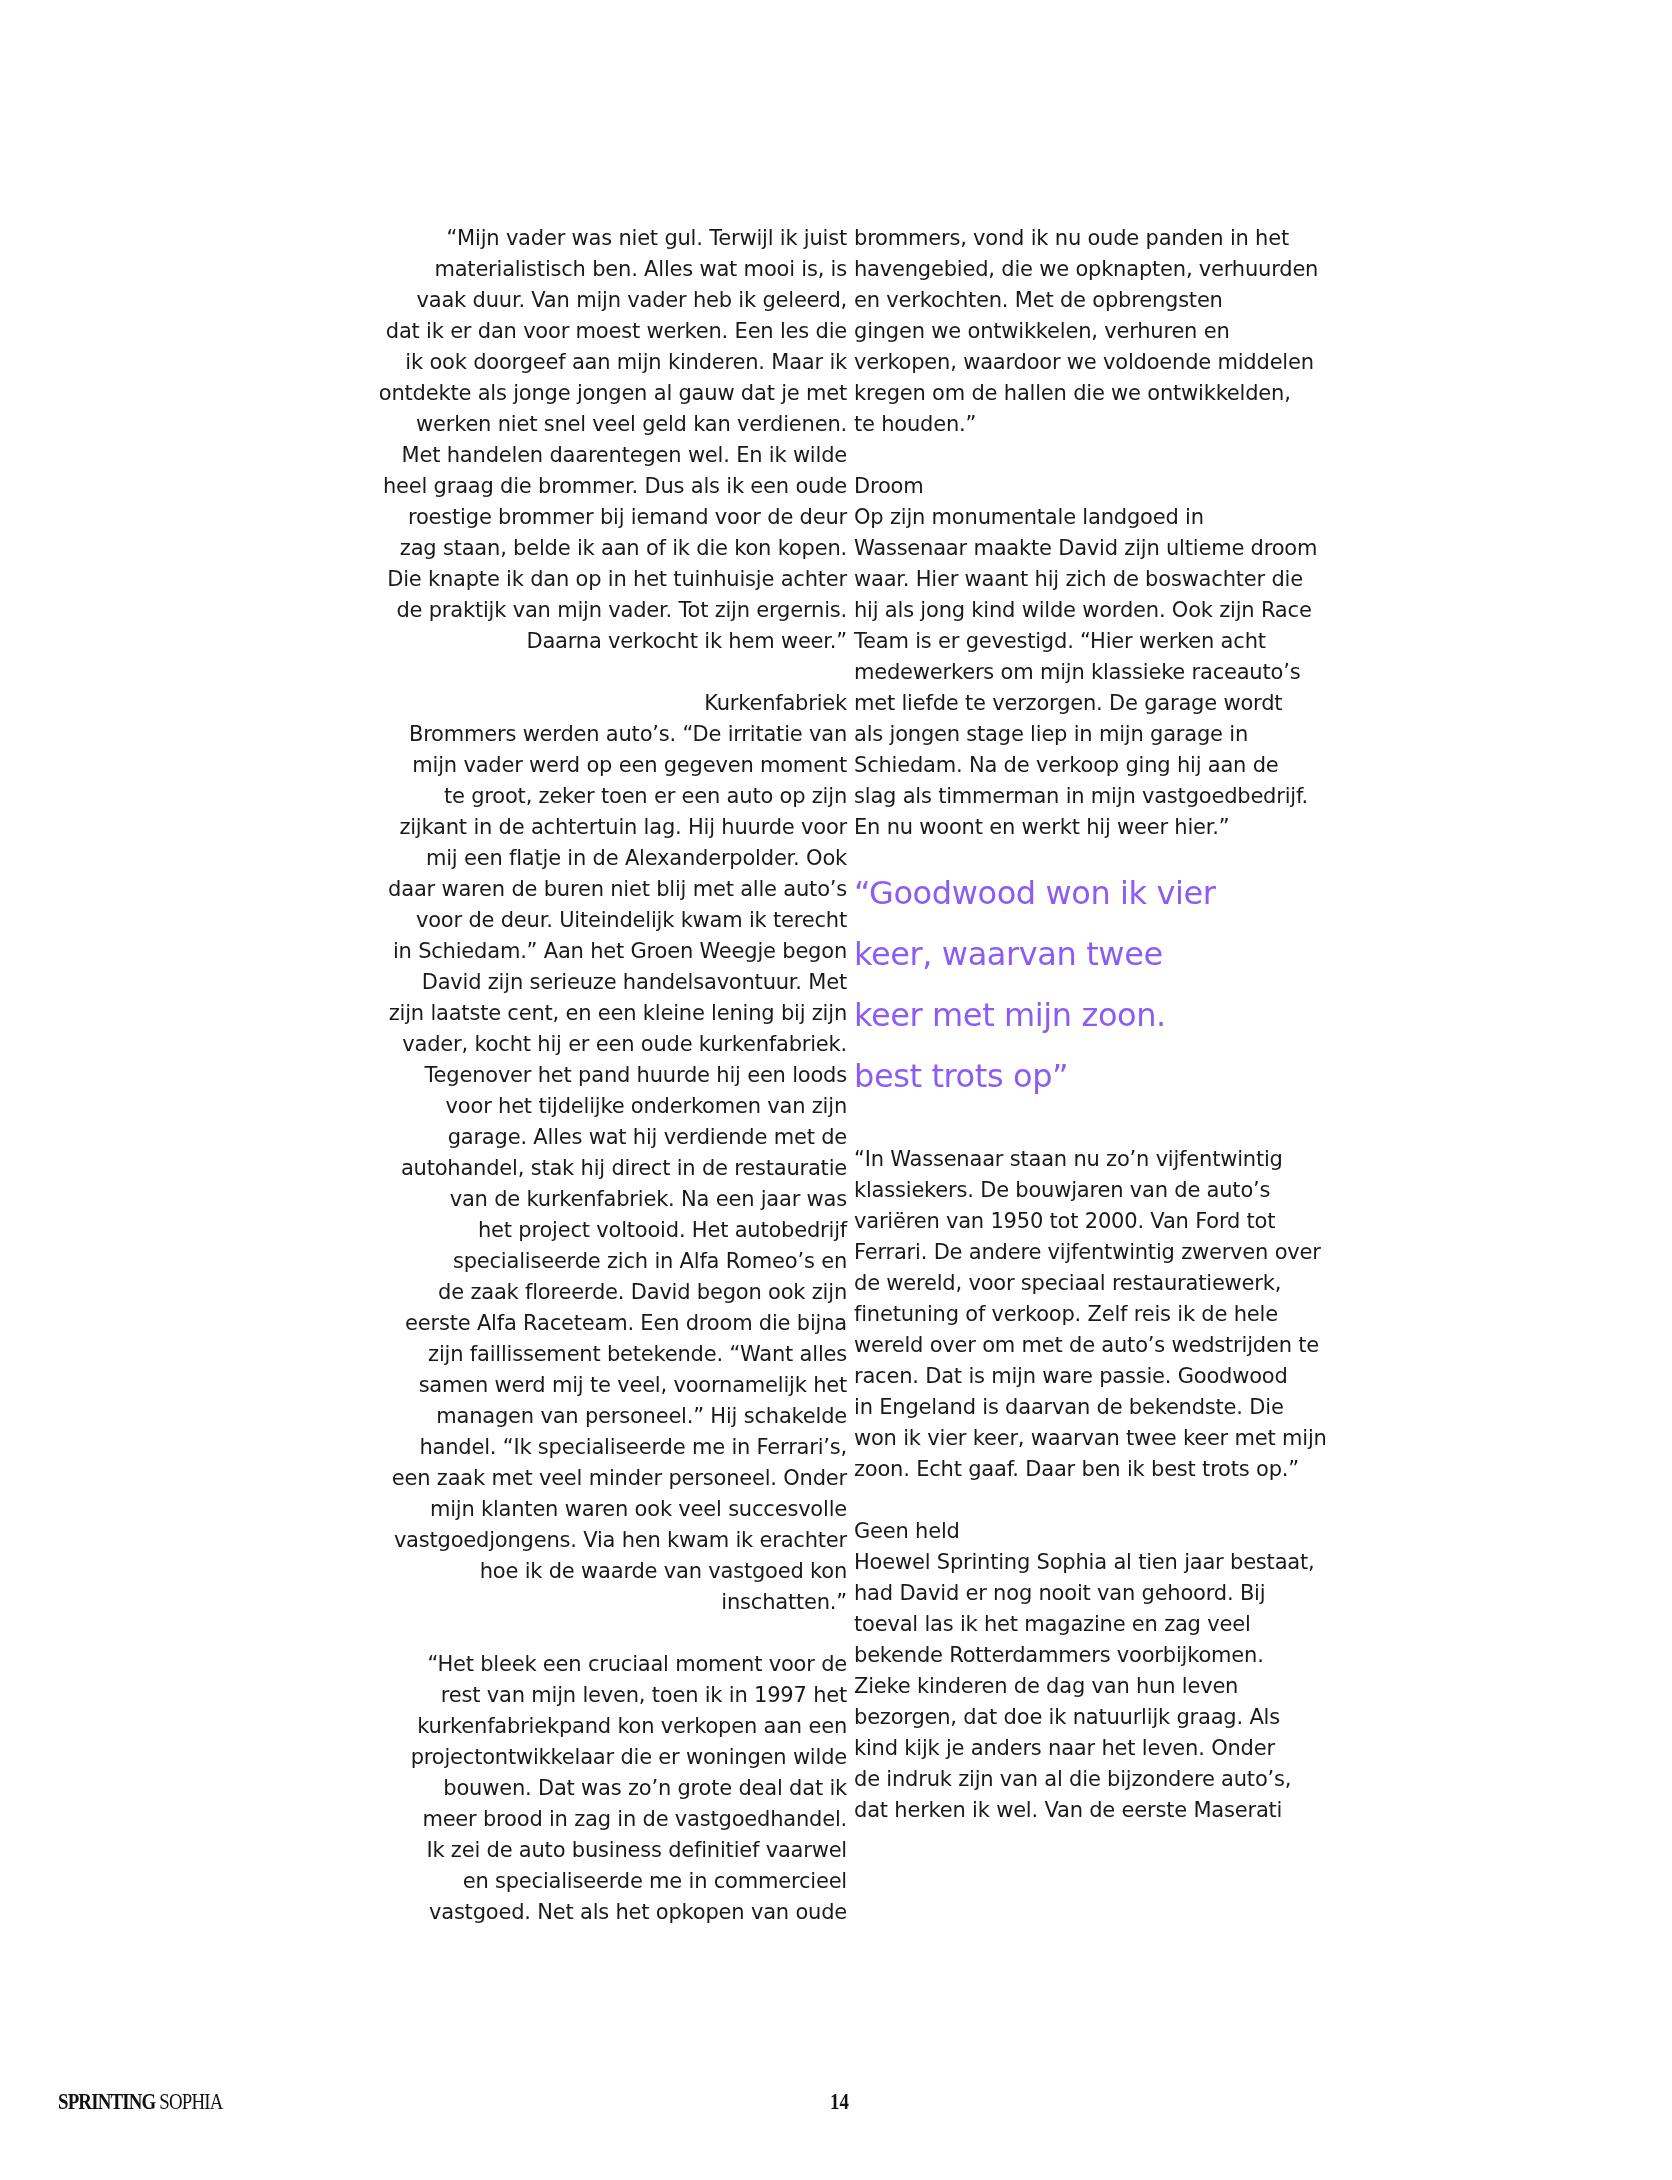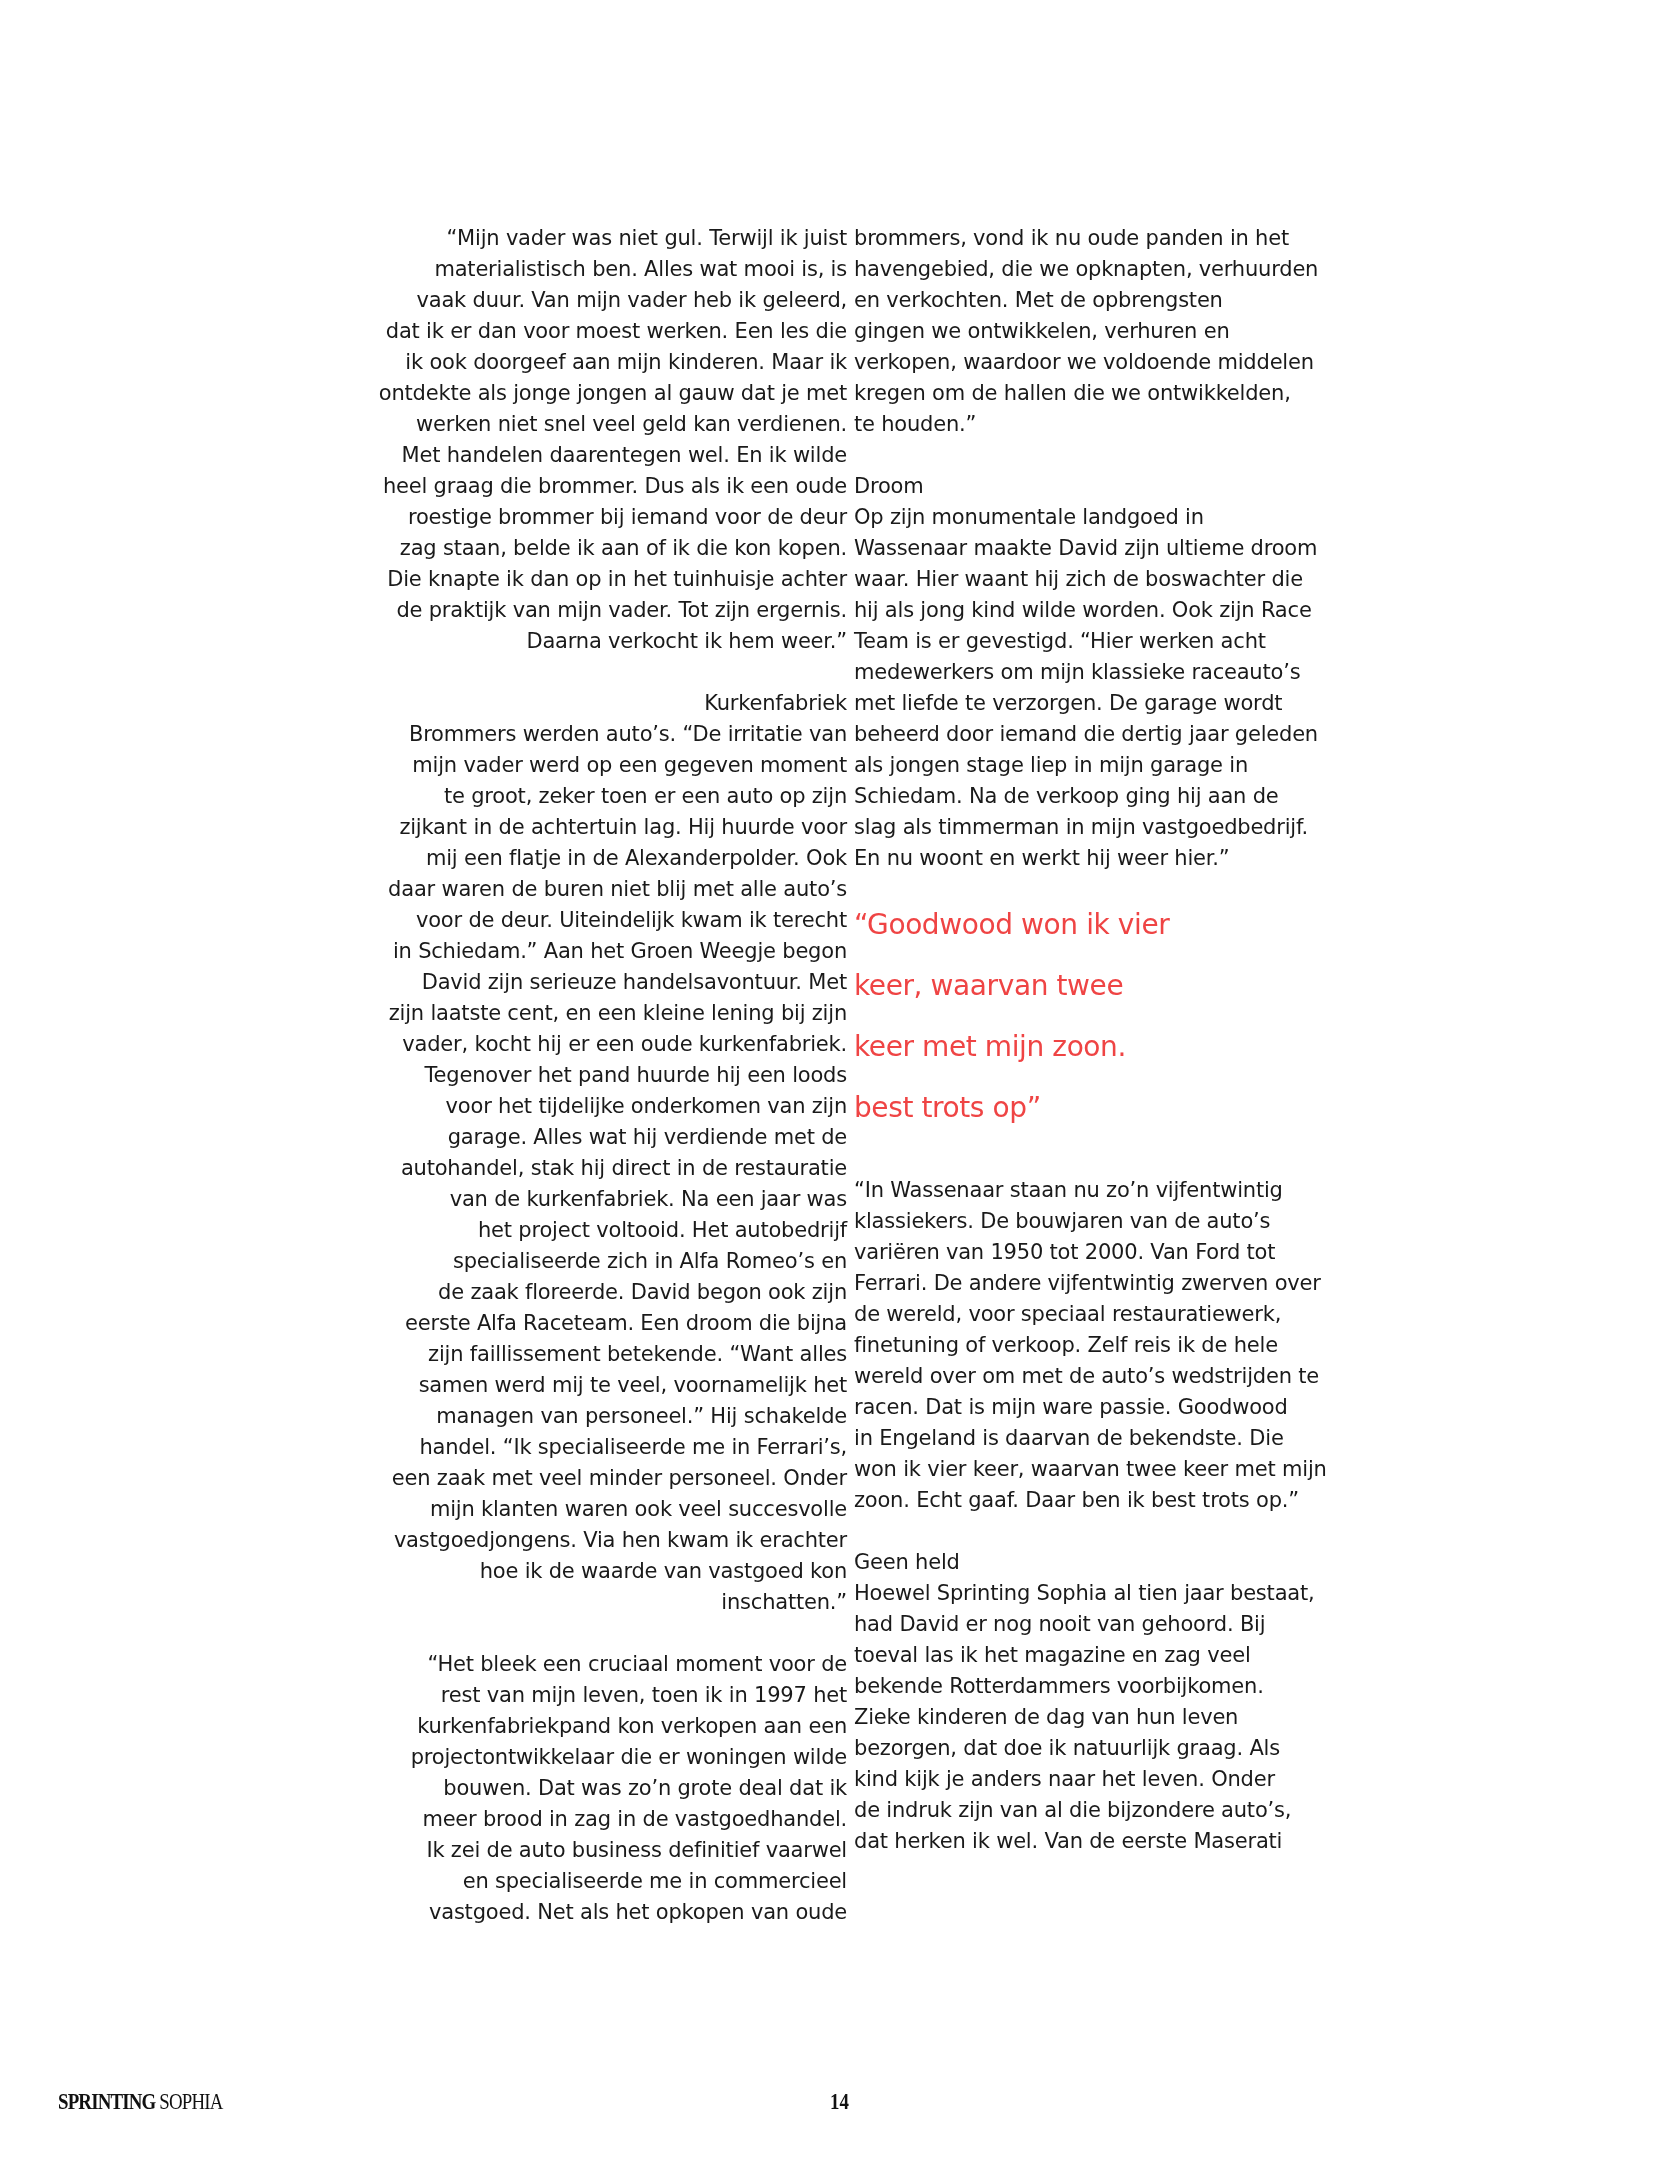--- a/index.html
+++ b/index.html
@@ -4,21 +4,21 @@
   <style>
     html, body { margin: 0; padding: 0; background: #ffffff; }
     body { width: 1672px; height: 2181px; position: relative; overflow: hidden;
            font-family: "DejaVu Sans", sans-serif; color: #1a1a1a; }
     .col { position: absolute; top: 223px; font-size: 21px; line-height: 31px; letter-spacing: -0.2px; }
     .col-left { left: 370px; width: 477px; text-align: right; }
     .col-right { left: 854px; width: 477px; }
     .line { display: block; white-space: nowrap; }
     .gap { display: block; height: 31px; }
     .heading { display: block; font-weight: normal; white-space: nowrap; }
-    .pullquote { display: block; color: #ef4444; font-size: 28px; line-height: 61px; letter-spacing: -0.4px;
+    .pullquote { display: block; color: #8b5cf6; font-size: 32px; line-height: 61px; letter-spacing: -0.4px;
                  margin-top: 20.4px; margin-bottom: 37px; }
     .pullquote .line { white-space: nowrap; }
     .footer-brand { position: absolute; left: 58px; top: 2089px; font-family: "Liberation Serif", serif;
                     font-size: 23px; letter-spacing: -1px; transform: scaleX(0.82); transform-origin: left; color: #111; }
     .footer-brand .bold { font-weight: bold; }
     .page-number { position: absolute; left: 828px; top: 2089px; font-family: "Liberation Serif", serif;
                    font-size: 23px; font-weight: bold; transform: scaleX(0.82); color: #111; }
   </style>
 </head>
 <body>
@@ -100,21 +100,20 @@
   <span class="gap"></span>
   <span class="heading">Droom</span>
   <div>
       <span class="line">Op zijn monumentale landgoed in</span>
       <span class="line">Wassenaar maakte David zijn ultieme droom</span>
       <span class="line">waar. Hier waant hij zich de boswachter die</span>
       <span class="line">hij als jong kind wilde worden. Ook zijn Race</span>
       <span class="line">Team is er gevestigd. “Hier werken acht</span>
       <span class="line">medewerkers om mijn klassieke raceauto’s</span>
       <span class="line">met liefde te verzorgen. De garage wordt</span>
-      <span class="line">beheerd door iemand die dertig jaar geleden</span>
       <span class="line">als jongen stage liep in mijn garage in</span>
       <span class="line">Schiedam. Na de verkoop ging hij aan de</span>
       <span class="line">slag als timmerman in mijn vastgoedbedrijf.</span>
       <span class="line">En nu woont en werkt hij weer hier.”</span>
     </div>
   <div class="pullquote">
       <span class="line">“Goodwood won ik vier</span>
       <span class="line">keer, waarvan twee</span>
       <span class="line">keer met mijn zoon.</span>
       <span class="line">best trots op”</span>

